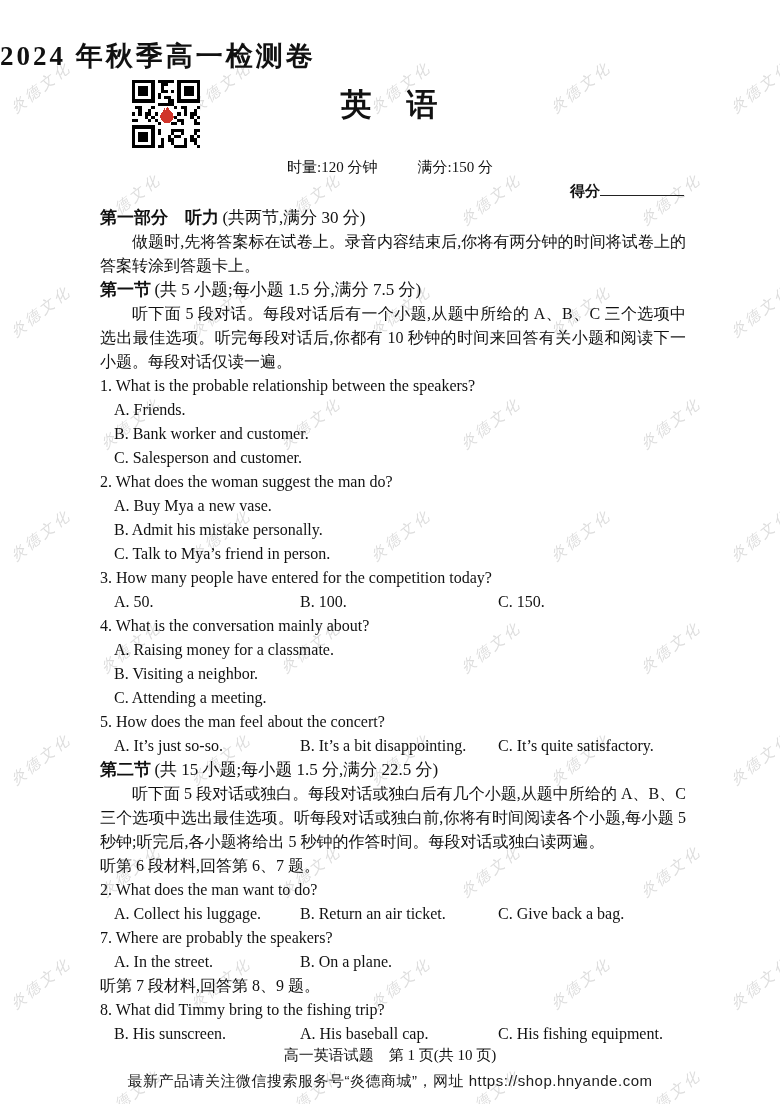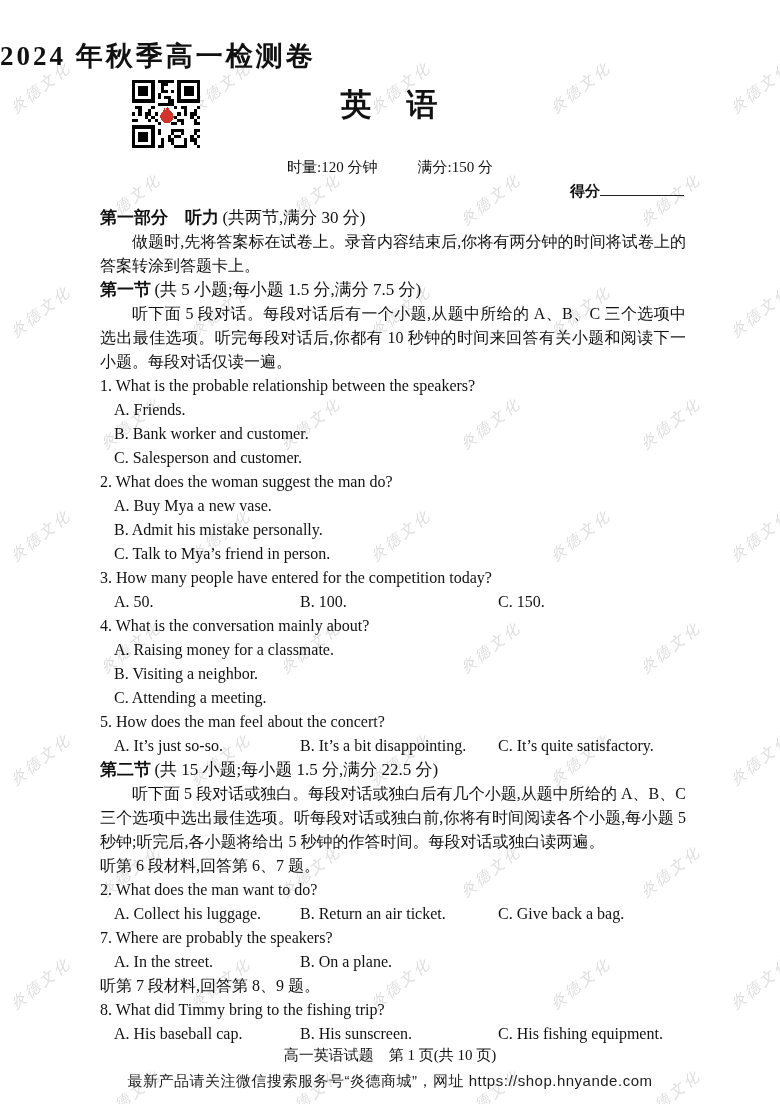--- a/index.html
+++ b/index.html
@@ -303,22 +303,22 @@
           <div class="q-line">7. Where are probably the speakers?</div>
           <div class="opt-row">
             <span>A. In the street.</span>
             <span>B. On a plane.</span>
           </div>
         </div>
         <div class="cn-note">听第 7 段材料,回答第 8、9 题。</div>
         <div>
           <div class="q-line">8. What did Timmy bring to the fishing trip?</div>
           <div class="opt-row">
+            <span>B. His sunscreen.</span>
             <span>A. His baseball cap.</span>
-            <span>B. His sunscreen.</span>
             <span>C. His fishing equipment.</span>
           </div>
         </div>
       </div>
 
   </div>
 
   <div class="page-footer">高一英语试题　第 1 页(共 10 页)</div>
 
   <div class="promo-banner">最新产品请关注微信搜索服务号“炎德商城”，网址 https://shop.hnyande.com</div>

